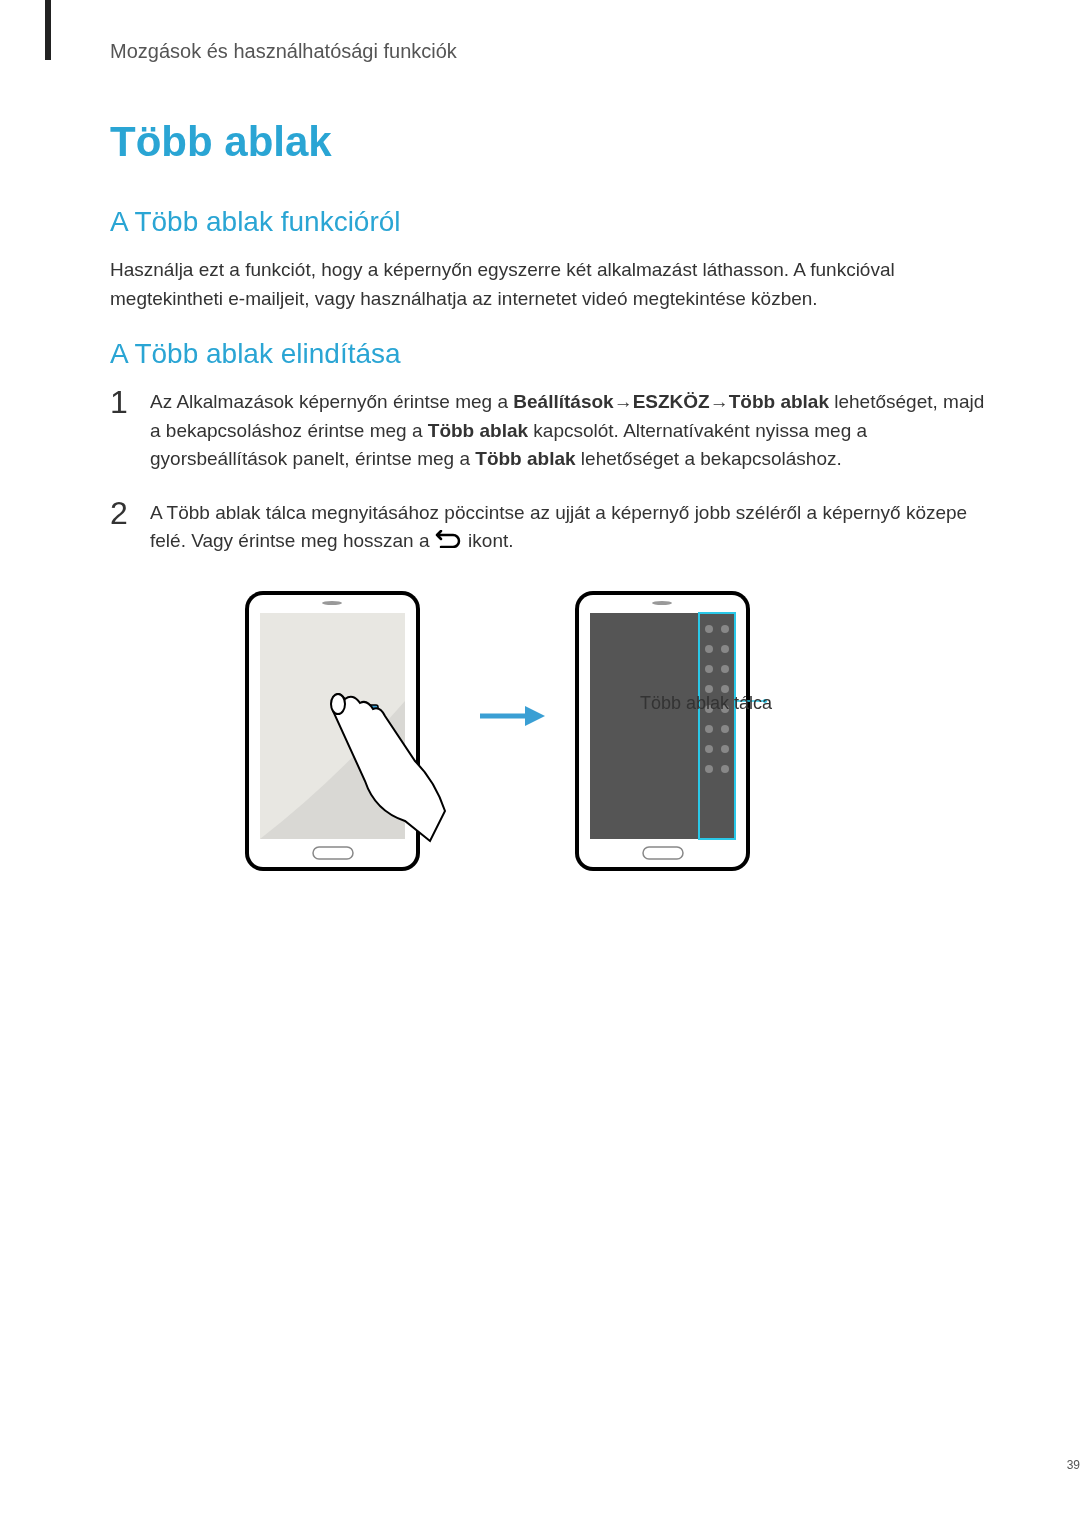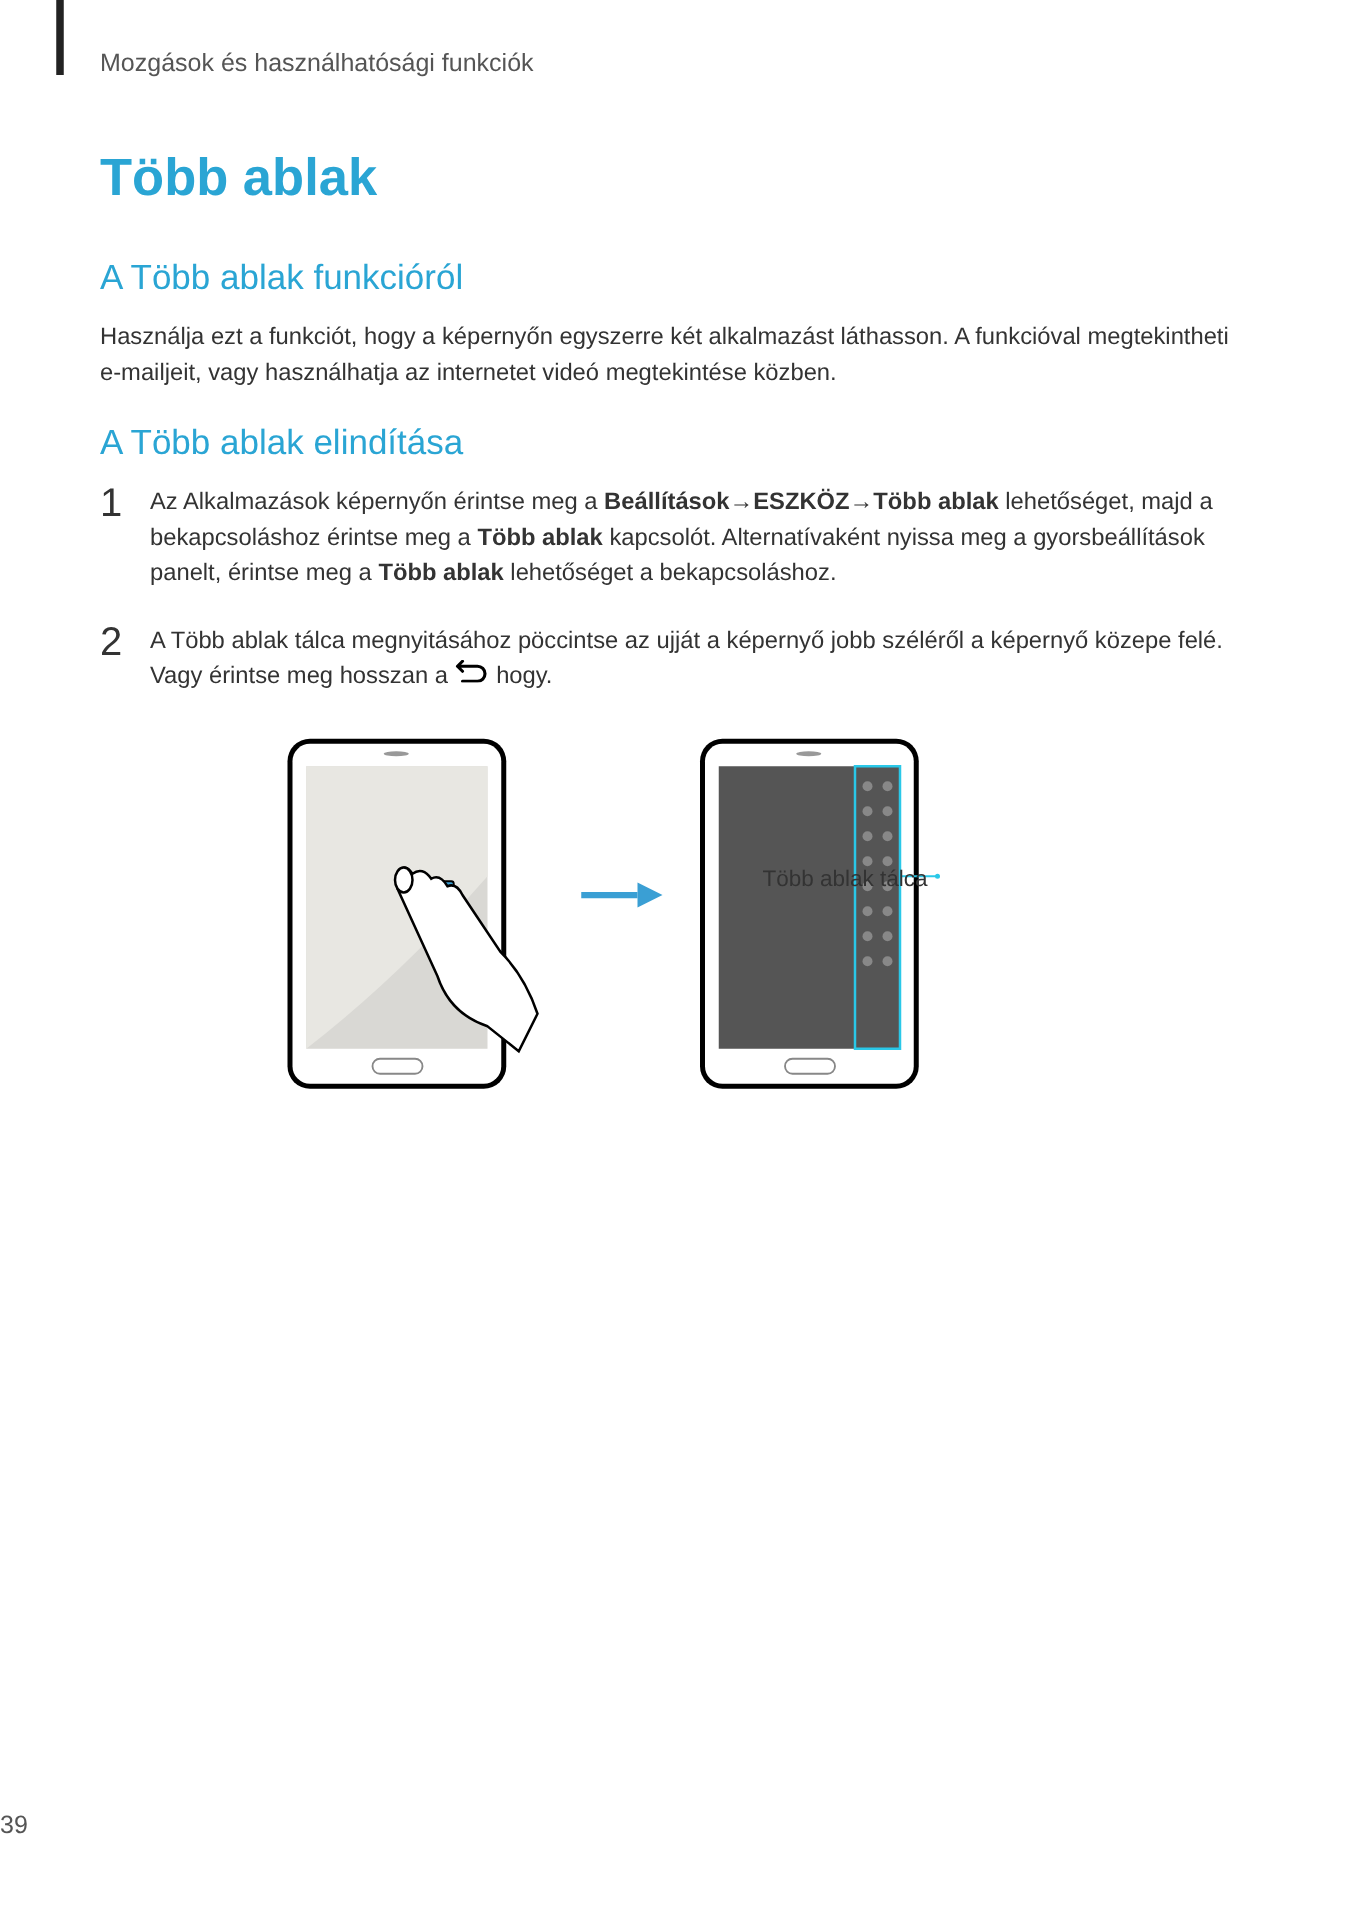--- a/index.html
+++ b/index.html
@@ -9,21 +9,21 @@
   }
   body {
     width: 1080px;
     height: 1527px;
     font-family: Arial, Helvetica, sans-serif;
     background: #fff;
     position: relative;
     color: #333;
   }
   .page {
-    padding: 40px 70px 0 70px;
+    padding: 40px 70px 0 100px;
     position: relative;
     height: 100%;
   }
   .header-rule {
     position: absolute;
     top: 0;
     left: 45px;
     width: 6px;
     height: 60px;
     background: #222;
@@ -100,22 +100,22 @@
   }
   .caption-text {
     font-size: 18px;
     color: #333;
   }
   .page-number {
     position: absolute;
     bottom: 55px;
     left: 0;
     right: 0;
-    text-align: left;
-    font-size: 20px;
+    text-align: right;
+    font-size: 12px;
     color: #555;
   }
 </style>
 </head>
 <body>
 
 <div class="page">
   <div class="header-rule"></div>
 
   <div class="breadcrumb">Mozgások és használhatósági funkciók</div>
@@ -132,21 +132,21 @@
     <div class="step-text">
       <span>Az Alkalmazások képernyőn érintse meg a </span><span class="bold">Beállítások</span><span class="arrow"> → </span><span class="bold">ESZKÖZ</span><span class="arrow"> → </span><span class="bold">Több ablak</span><span> lehetőséget, majd a bekapcsoláshoz érintse meg a </span><span class="bold">Több ablak</span><span> kapcsolót. Alternatívaként nyissa meg a gyorsbeállítások panelt, érintse meg a </span><span class="bold">Több ablak</span><span> lehetőséget a bekapcsoláshoz.</span>
     </div>
   </div>
 
   <div class="step-row">
     <div class="step-num">2</div>
     <div class="step-text">
       <span>A Több ablak tálca megnyitásához pöccintse az ujját a képernyő jobb széléről a képernyő közepe felé. Vagy érintse meg hosszan a </span><span class="back-icon"><svg width="28" height="18" viewBox="0 0 28 18">
             <path d="M 6 9 L 2 5 L 6 1 M 2 5 L 18 5 A 6 6 0 0 1 18 17 L 6 17" fill="none" stroke="#000" stroke-width="2.5" stroke-linecap="round" stroke-linejoin="round"></path>
-          </svg></span><span> hogy.</span>
+          </svg></span><span> ikont.</span>
     </div>
   </div>
 
   <div class="figure-area">
     <svg class="figure-svg" width="640" height="300" viewBox="0 0 640 300">
 
       <g>
         <rect x="10" y="10" width="175" height="280" rx="18" fill="#000"></rect>
         <rect x="14" y="14" width="167" height="272" rx="14" fill="#fff"></rect>
         <rect x="25" y="32" width="145" height="226" fill="#d9d8d4"></rect>

